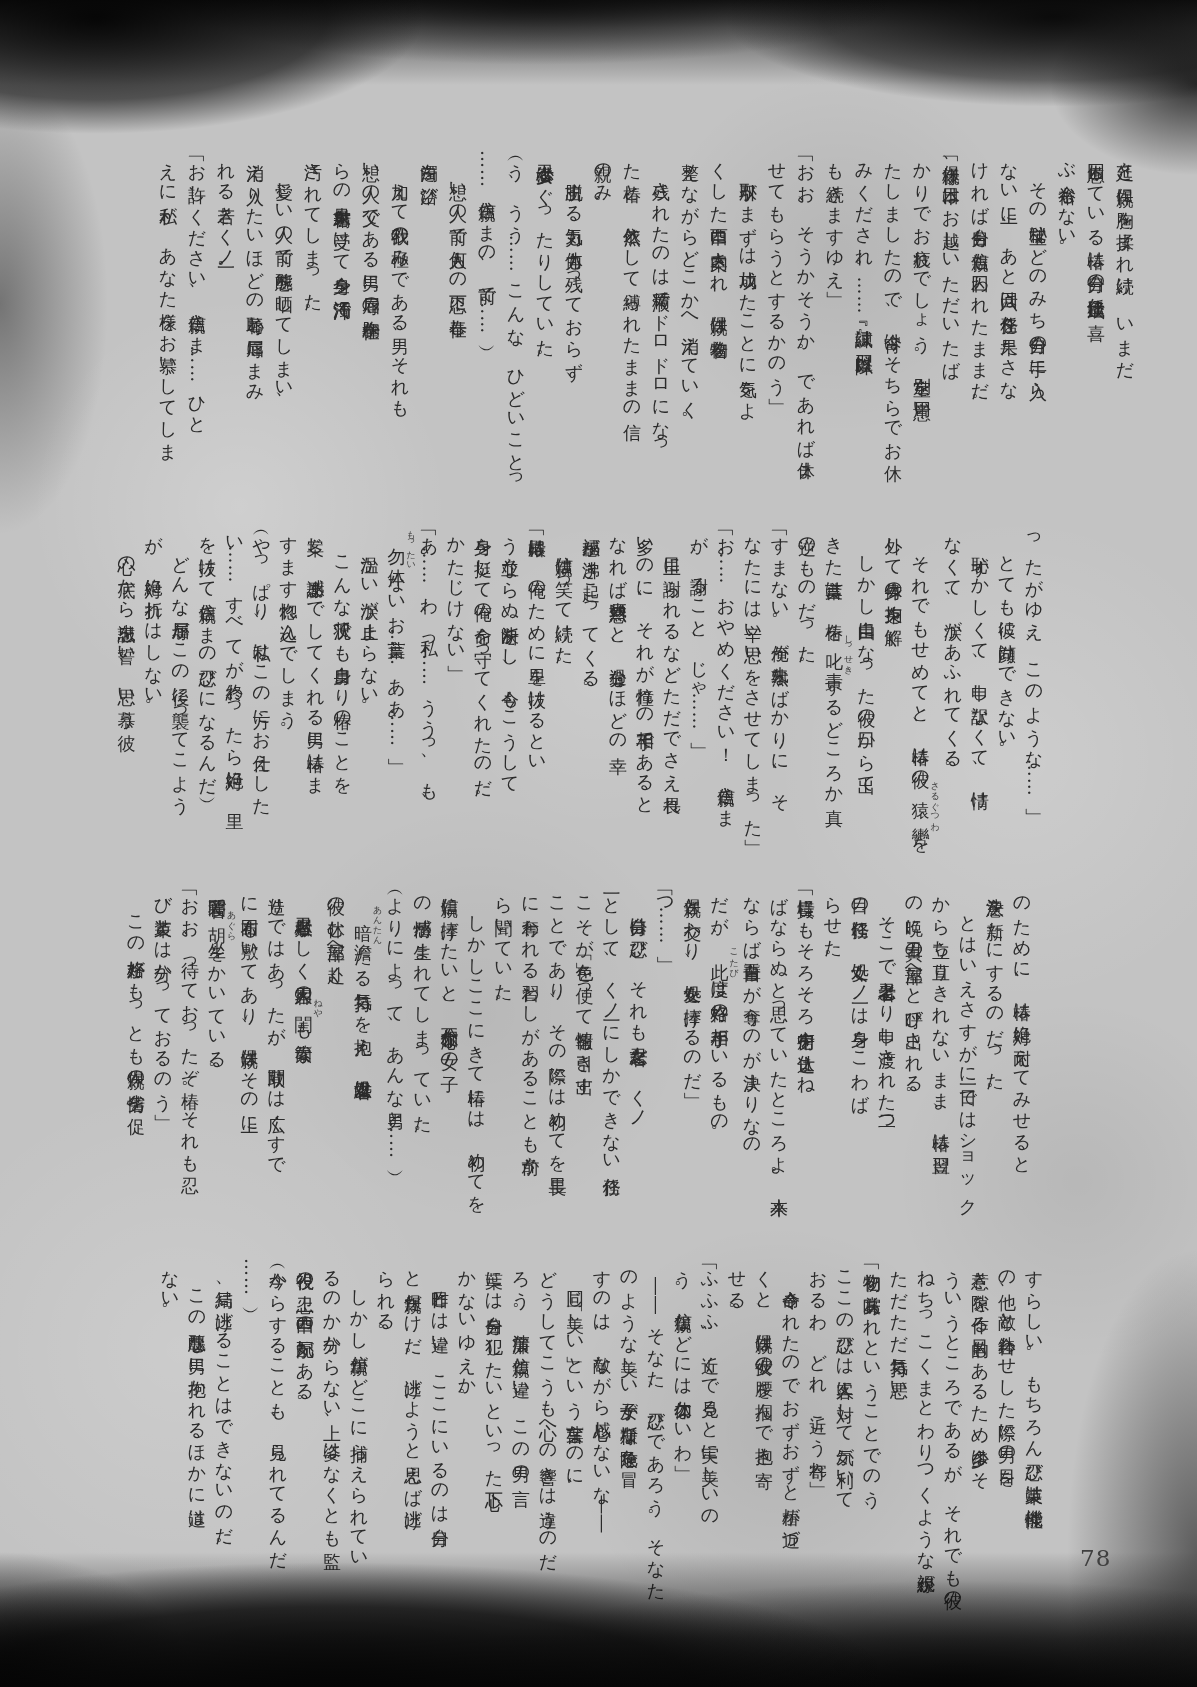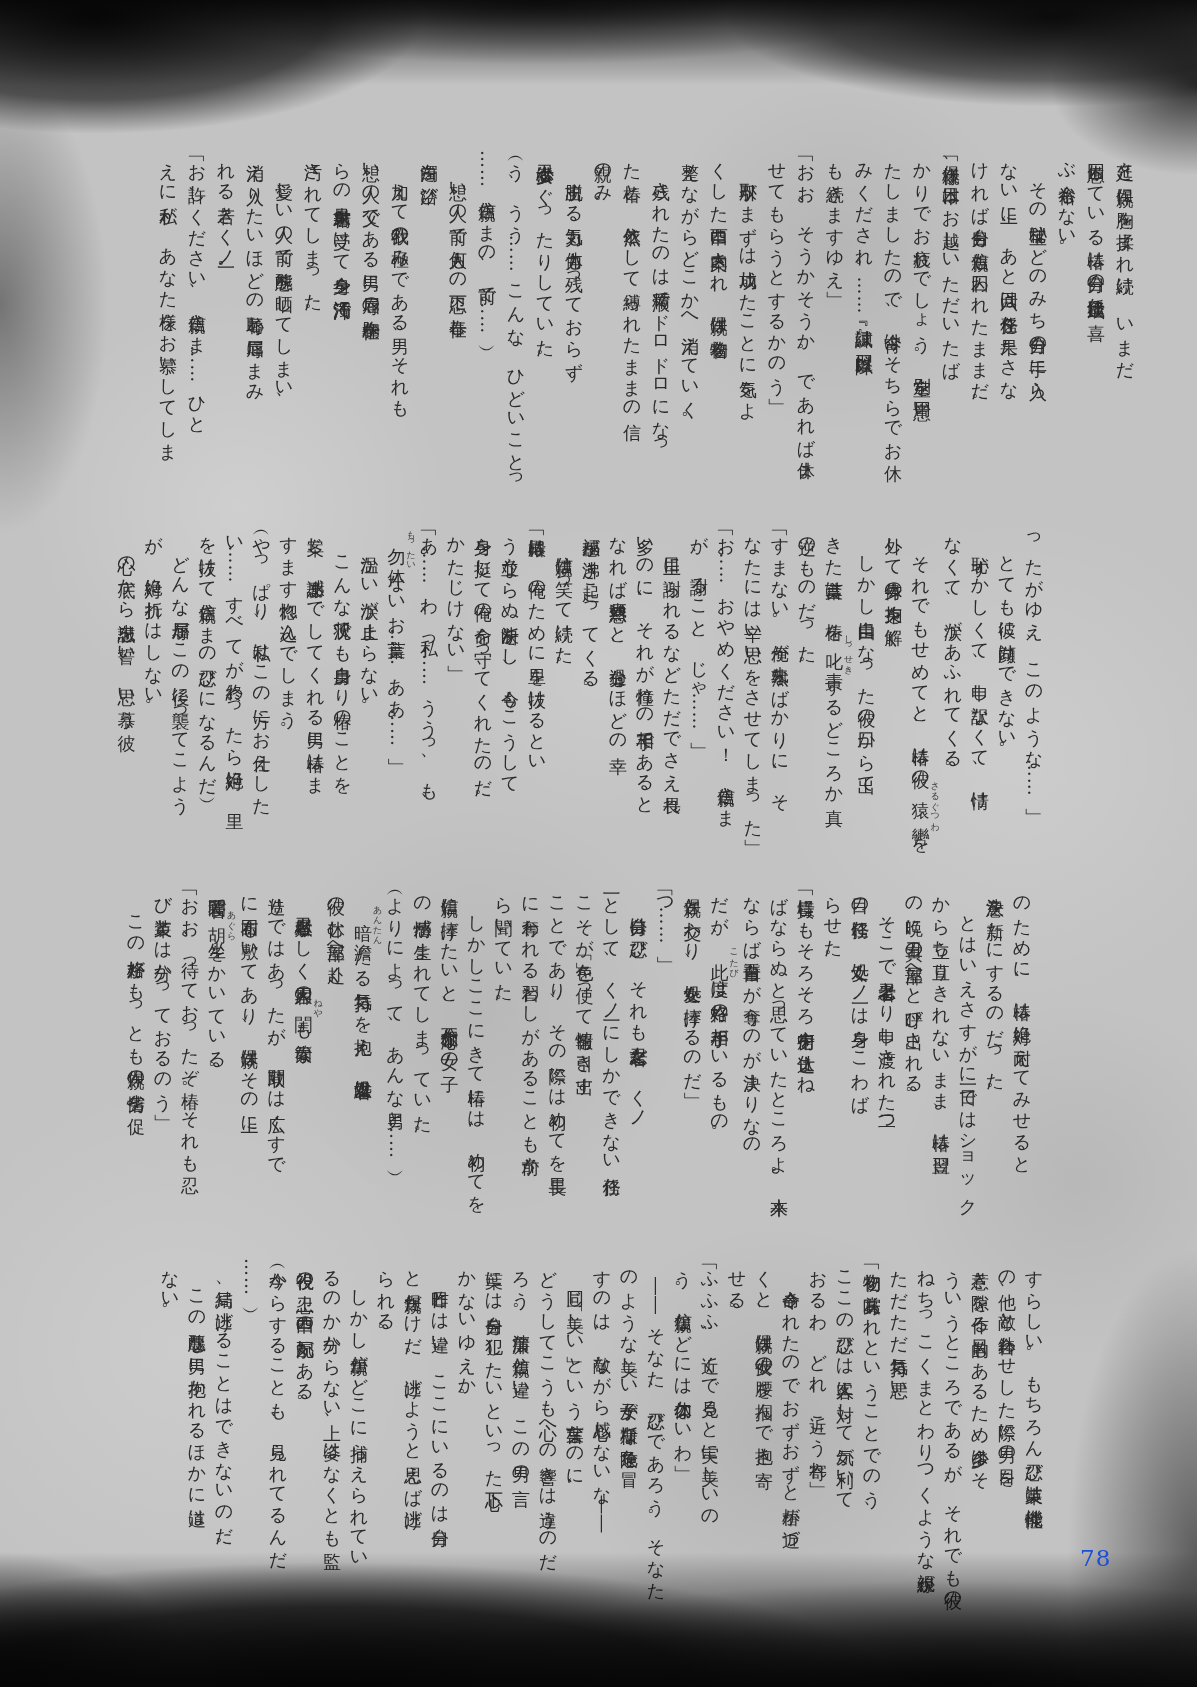--- a/index.html
+++ b/index.html
@@ -47,21 +47,21 @@
   }
   .band .col { white-space: nowrap; }
   .band1 { top: 150px;  right: 57px;  height: 350px; line-height: 29px; }
   .band2 { top: 524px;  right: 149px; height: 350px; line-height: 27px; }
   .band3 { top: 884px;  right: 161px; height: 350px; line-height: 27px; }
   .band4 { top: 1258px; right: 149px; height: 350px; line-height: 27px; }
   ruby rt { font-size: 9px; letter-spacing: 0; color: #3a3a3a; }
   .page-number {
     position: absolute; z-index: 6;
     left: 1080px; top: 1545px;
-    font-size: 23px; color: #1d4ed8;
+    font-size: 23px; color: #404040;
     letter-spacing: 1px;
   }
 </style>
 </head>
 <body>
 
 <div class="page">
   <div class="texture"></div>
   <div class="band band1">
       <div class="col">延々と保親に胸を揉まれ続け、いまだ</div>

